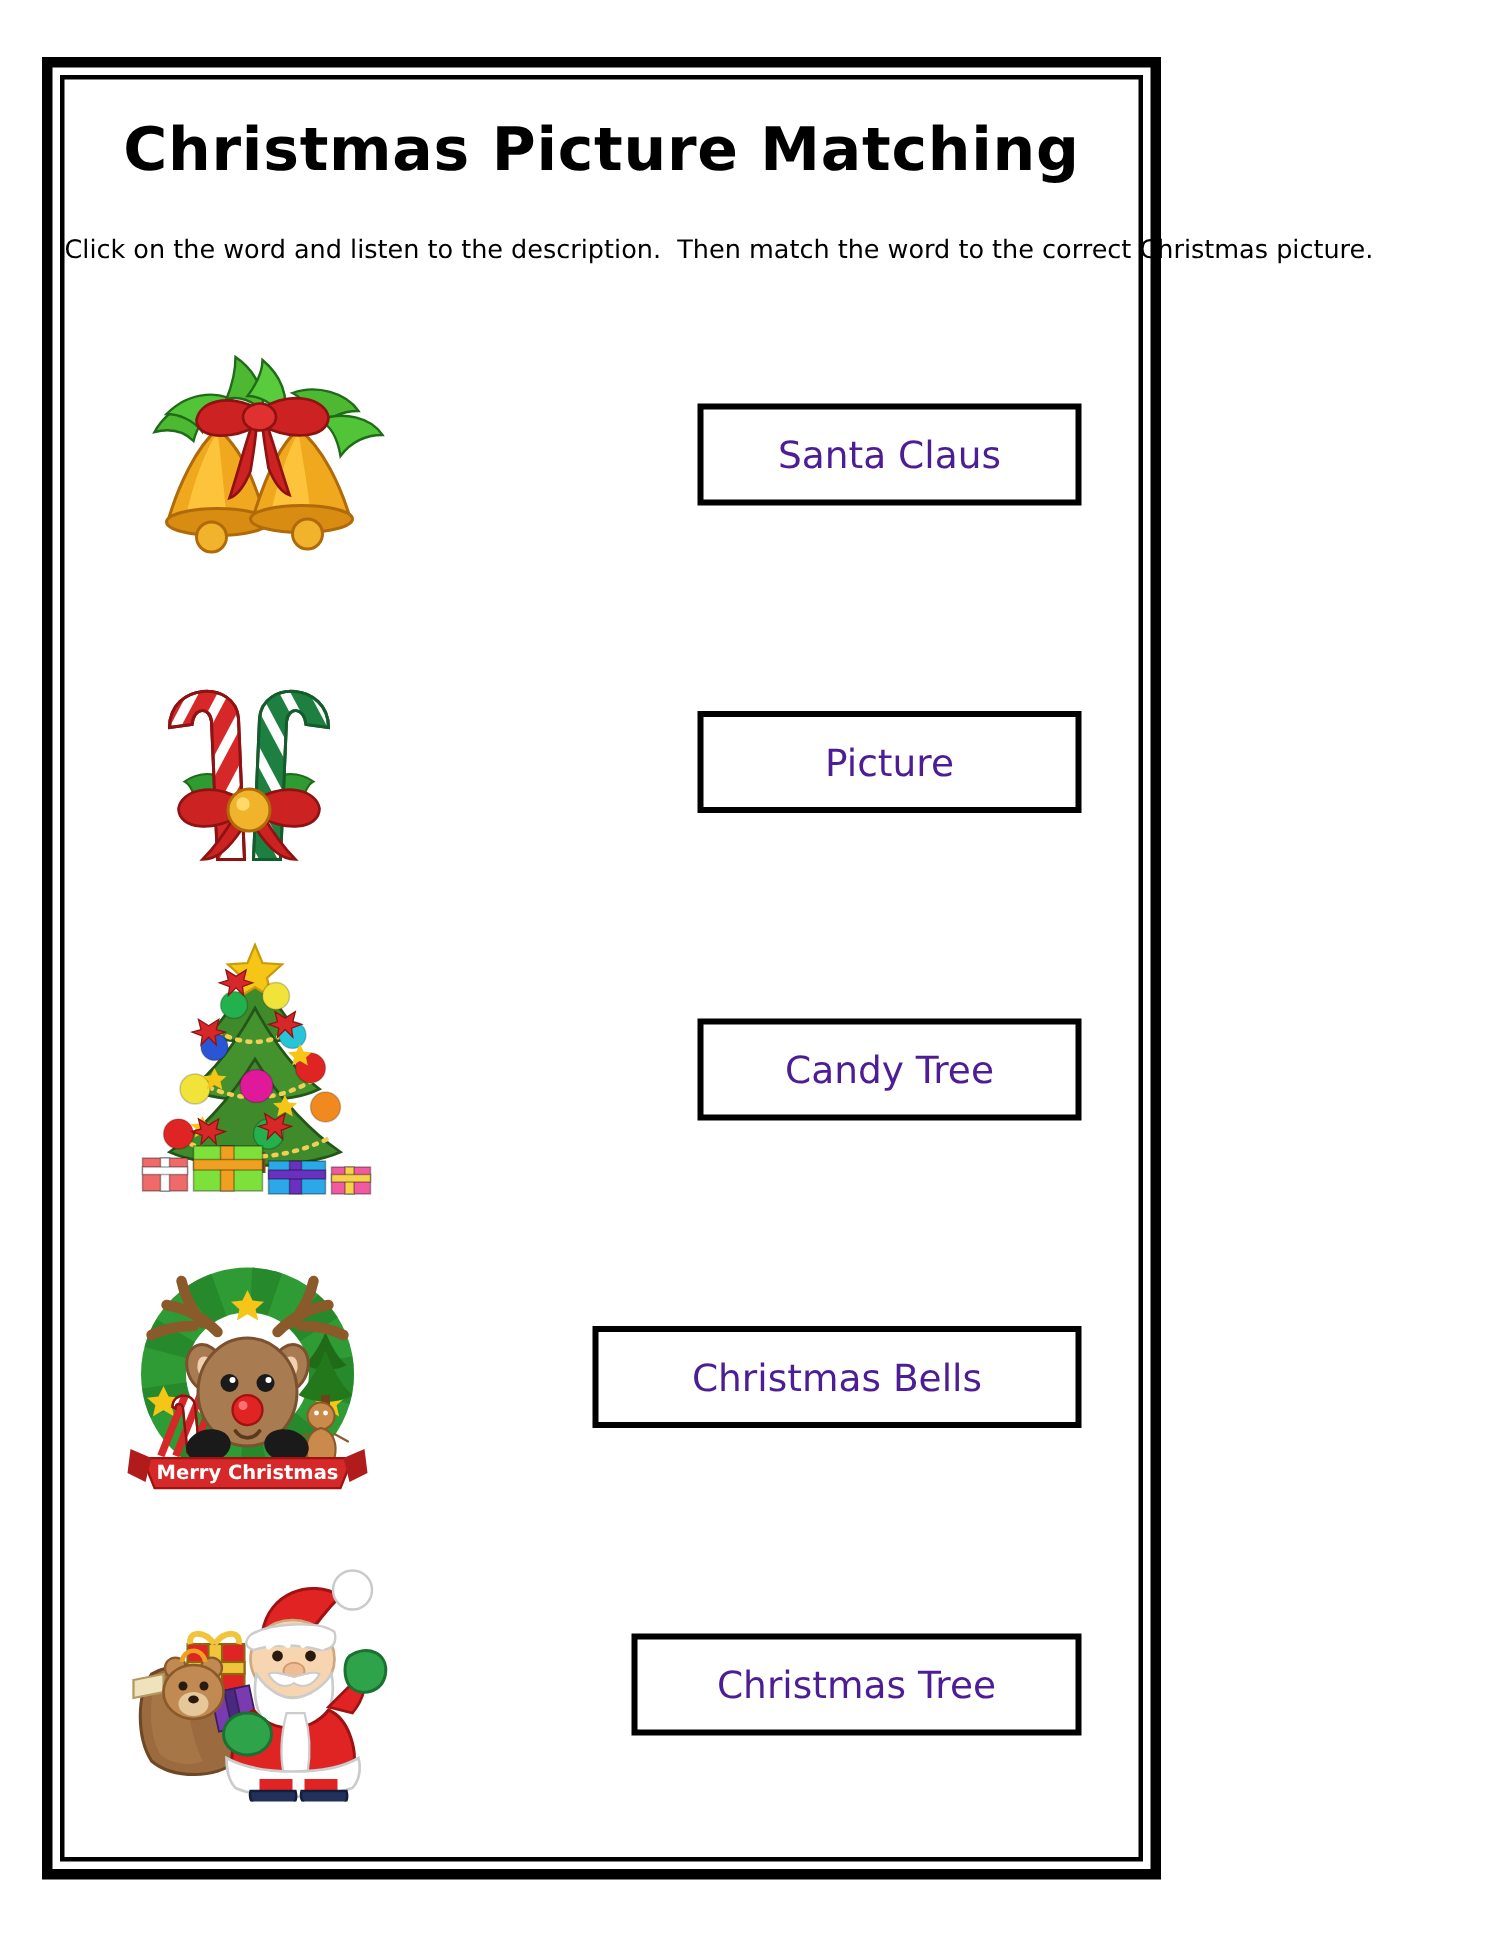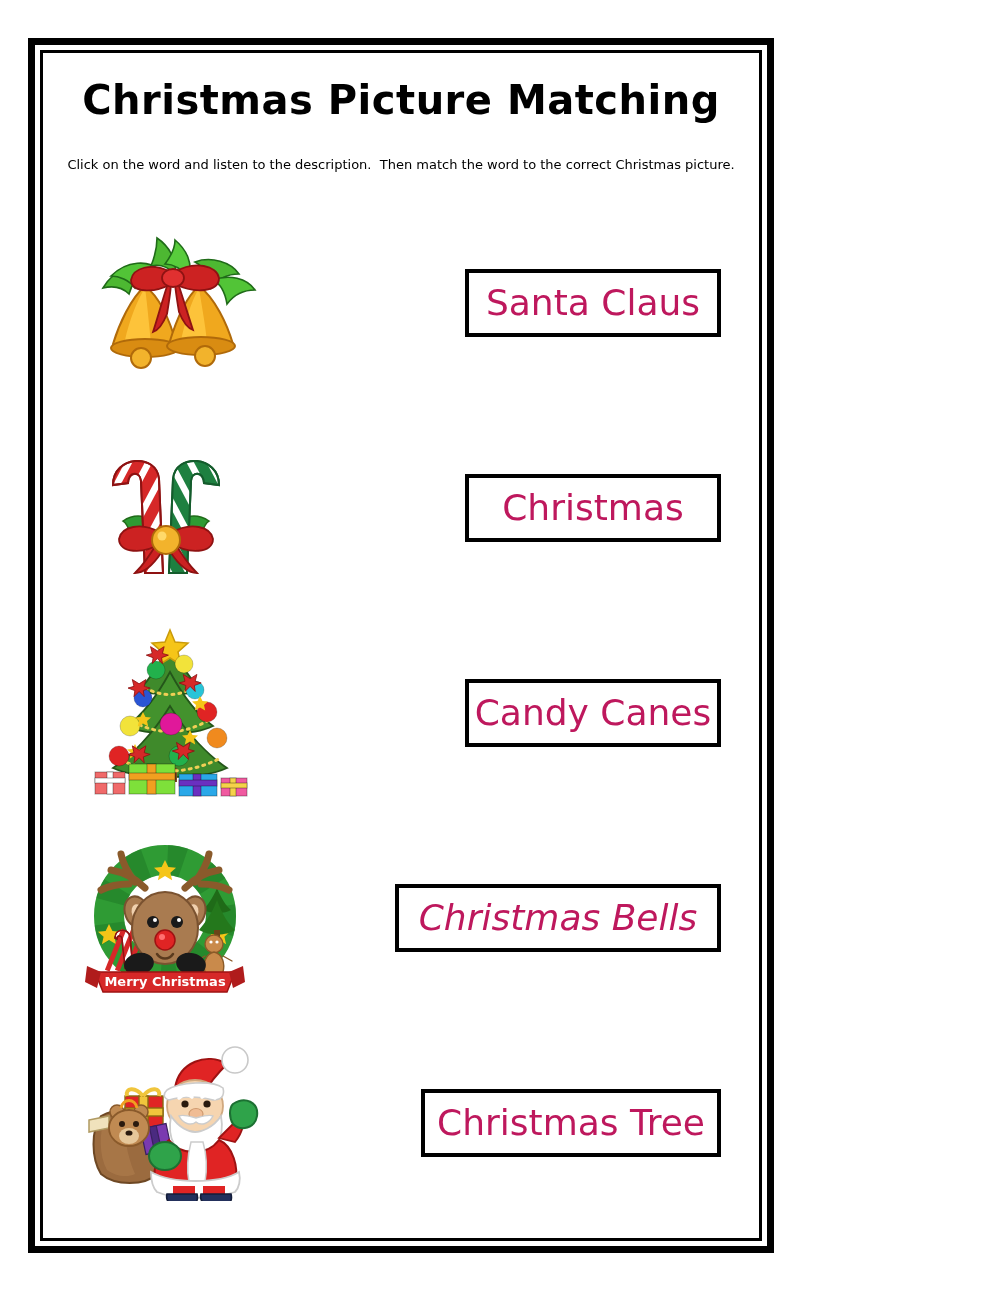--- a/index.html
+++ b/index.html
@@ -54,21 +54,21 @@
     letter-spacing: 0.5px;
     white-space: nowrap;
   }
   .instructions {
     position: absolute;
     left: 0;
     right: 0;
     top: 104px;
     text-align: center;
     font-family: "DejaVu Sans", sans-serif;
-    font-size: 13px;
+    font-size: 17px;
     color: #000000;
     white-space: pre;
   }
   
   .content {
     position: absolute;
     left: 0;
     top: 150px;
     width: 100%;
     height: 1040px;
@@ -110,27 +110,27 @@
     background: #ffffff;
     box-sizing: border-box;
     height: 68px;
     display: flex;
     align-items: center;
     justify-content: center;
     padding: 0 16px;
   }
   .word-box .word-label {
     font-family: "DejaVu Sans", sans-serif;
-    font-size: 36px;
-    color: #be185d;
+    font-size: 25px;
+    color: #4c1d95;
     white-space: nowrap;
     line-height: 1;
   }
   .w-narrow { width: 256px; }
-  .w-wide   { width: 326px; font-style: italic; }
+  .w-wide   { width: 326px; }
   .w-mid    { width: 300px; }
 </style>
 </head>
 <body>
 
 <div class="page">
   <div class="frame-outer">
     <div class="frame-inner">
 
       <div class="title">Christmas Picture Matching</div>
@@ -228,21 +228,21 @@
                 <path d="M74 110 C66 124 58 134 52 140 C62 140 70 132 78 120 Z"></path>
                 <path d="M92 110 C100 124 108 134 114 140 C104 140 96 132 88 120 Z"></path>
               </g>
 
               <circle cx="83" cy="107" r="14" fill="#f2b32c" stroke="#b06a0a" stroke-width="2"></circle>
               <circle cx="79" cy="103" r="4.5" fill="#ffd96a"></circle>
             </svg>
           </div>
           <div class="word-cell">
             <div class="word-box w-narrow">
-              <span class="word-label">Christmas</span>
+              <span class="word-label">Picture</span>
             </div>
           </div>
         </div>
 
         <div class="row row-2">
           <div class="pic-cell">
             <svg width="175" height="175" viewBox="0 0 175 175">
 
               <g stroke="#24561a" stroke-width="1.8">
                 <path d="M87 18 C78 36 66 54 56 64 C70 70 104 70 118 64 C108 54 96 36 87 18 Z" fill="#3f8a2b"></path>
@@ -299,21 +299,21 @@
                 <rect x="110" y="148" width="8" height="22" fill="#6a30c0"></rect>
                 <rect x="96" y="154" width="38" height="6" fill="#6a30c0"></rect>
                 <rect x="138" y="152" width="26" height="18" fill="#f05aa0"></rect>
                 <rect x="147" y="152" width="6" height="18" fill="#f5d24a"></rect>
                 <rect x="138" y="157" width="26" height="5" fill="#f5d24a"></rect>
               </g>
             </svg>
           </div>
           <div class="word-cell">
             <div class="word-box w-narrow">
-              <span class="word-label">Candy Canes</span>
+              <span class="word-label">Candy Tree</span>
             </div>
           </div>
         </div>
 
         <div class="row row-3">
           <div class="pic-cell">
             <svg width="165" height="165" viewBox="0 0 165 165">
 
               <circle cx="82" cy="80" r="56" fill="none" stroke="#2f9b34" stroke-width="30"></circle>
               <circle cx="82" cy="80" r="56" fill="none" stroke="#1f7a26" stroke-width="30" stroke-dasharray="16 22" opacity="0.55"></circle>

